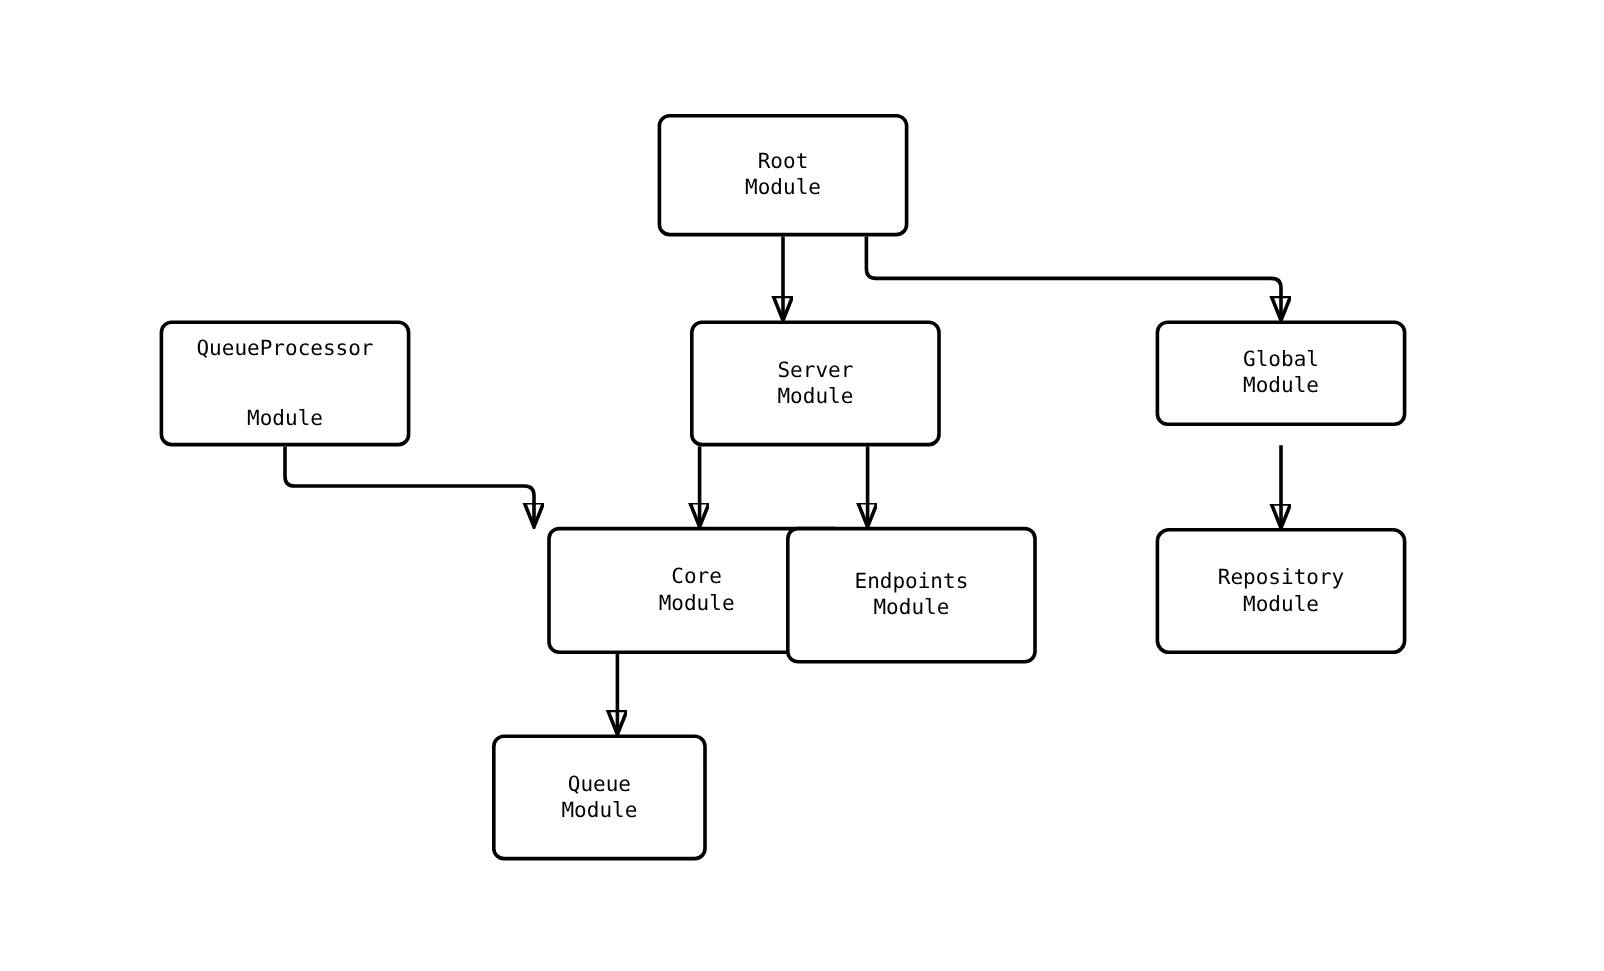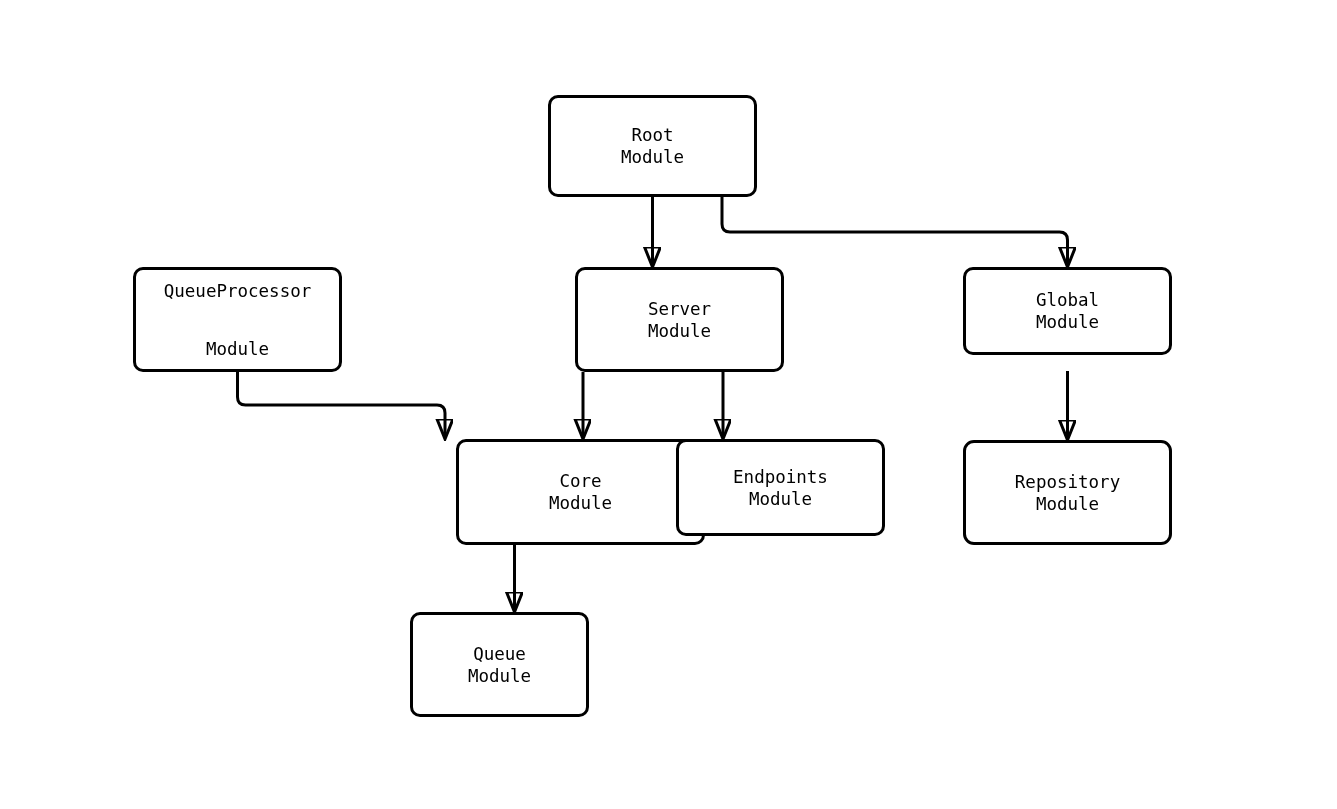--- a/index.html
+++ b/index.html
@@ -44,21 +44,21 @@
     font-weight: normal;
     line-height: 22px;
     white-space: nowrap;
   }
   
   .n-root          { left: 548px; top:  95px; width: 209px; height: 102px; }
   .n-queueprocessor{ left: 133px; top: 267px; width: 209px; height: 105px; gap: 36px; }
   .n-server        { left: 548px; top: 267px; width: 209px; height: 105px; margin-left: 27px; }
   .n-global        { left: 963px; top: 267px; width: 209px; height: 88px; }
   .n-core          { left: 427px; top: 439px; width: 249px; height: 106px; margin-left: 29px; }
-  .n-endpoints     { left: 676px; top: 439px; width: 209px; height: 97px; }
+  .n-endpoints     { left: 655px; top: 439px; width: 209px; height: 114px; }
   .n-repository    { left: 963px; top: 440px; width: 209px; height: 105px; border-radius: 11px; }
   .n-queue         { left: 410px; top: 612px; width: 179px; height: 105px; }
 </style>
 </head>
 <body>
 
 <div class="stage">
 
   <svg class="edges" viewBox="0 0 1337 809" xmlns="http://www.w3.org/2000/svg">
     <defs>

